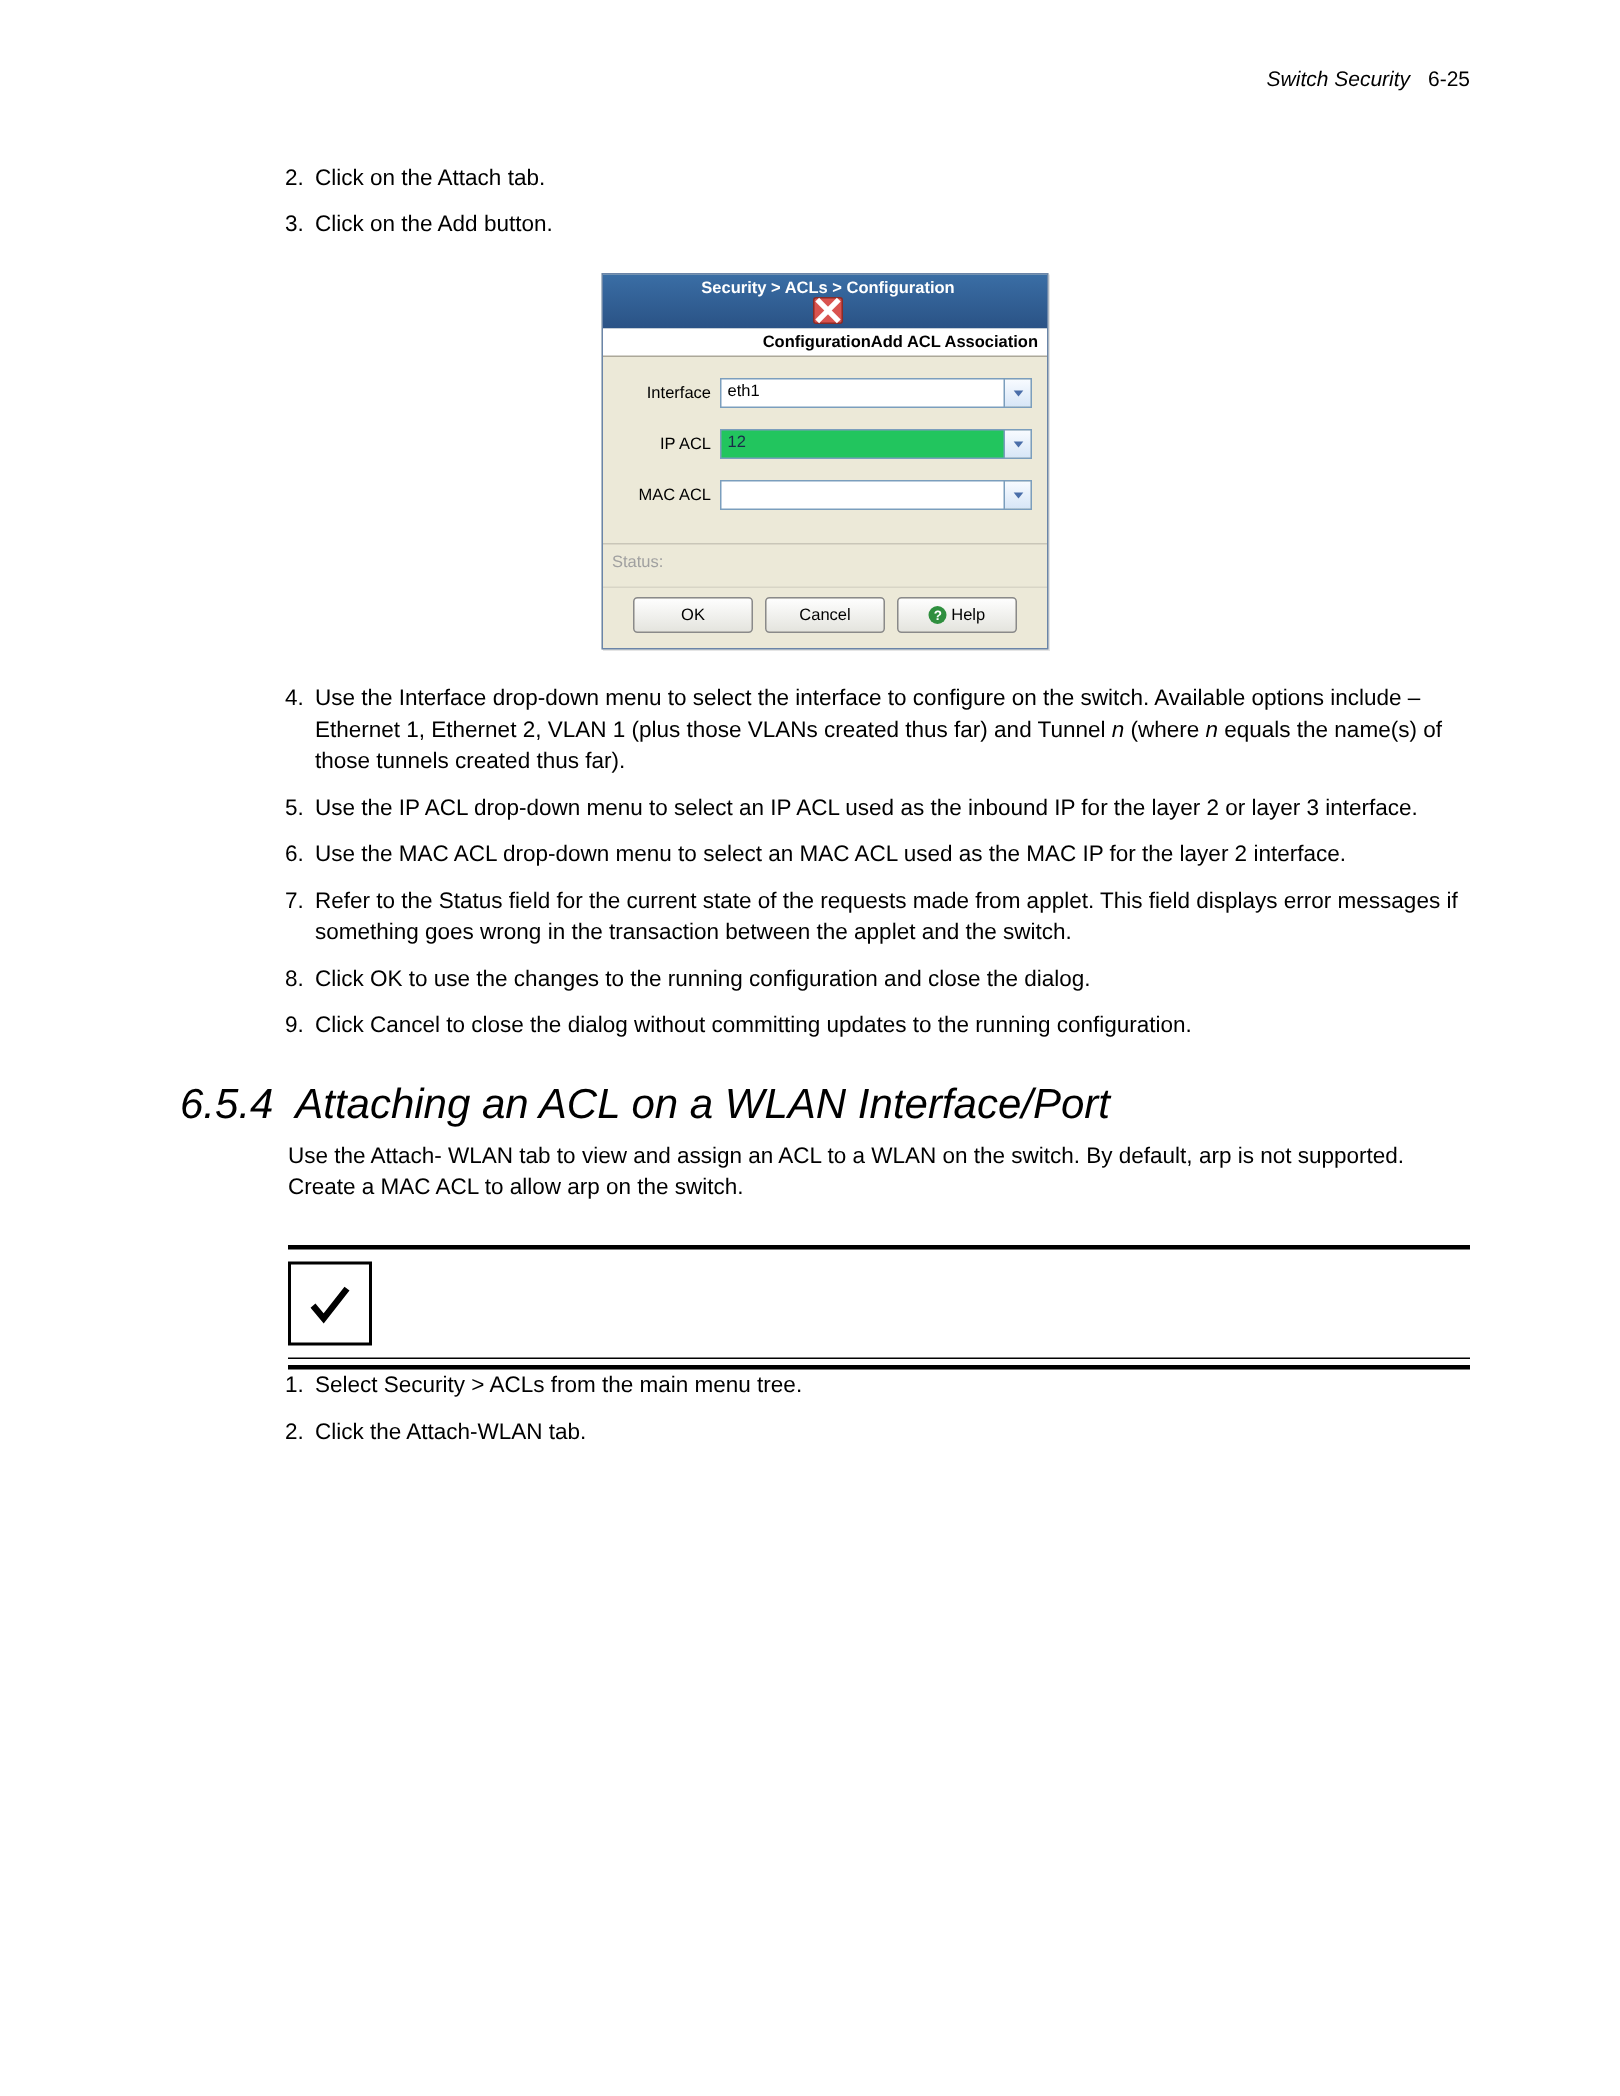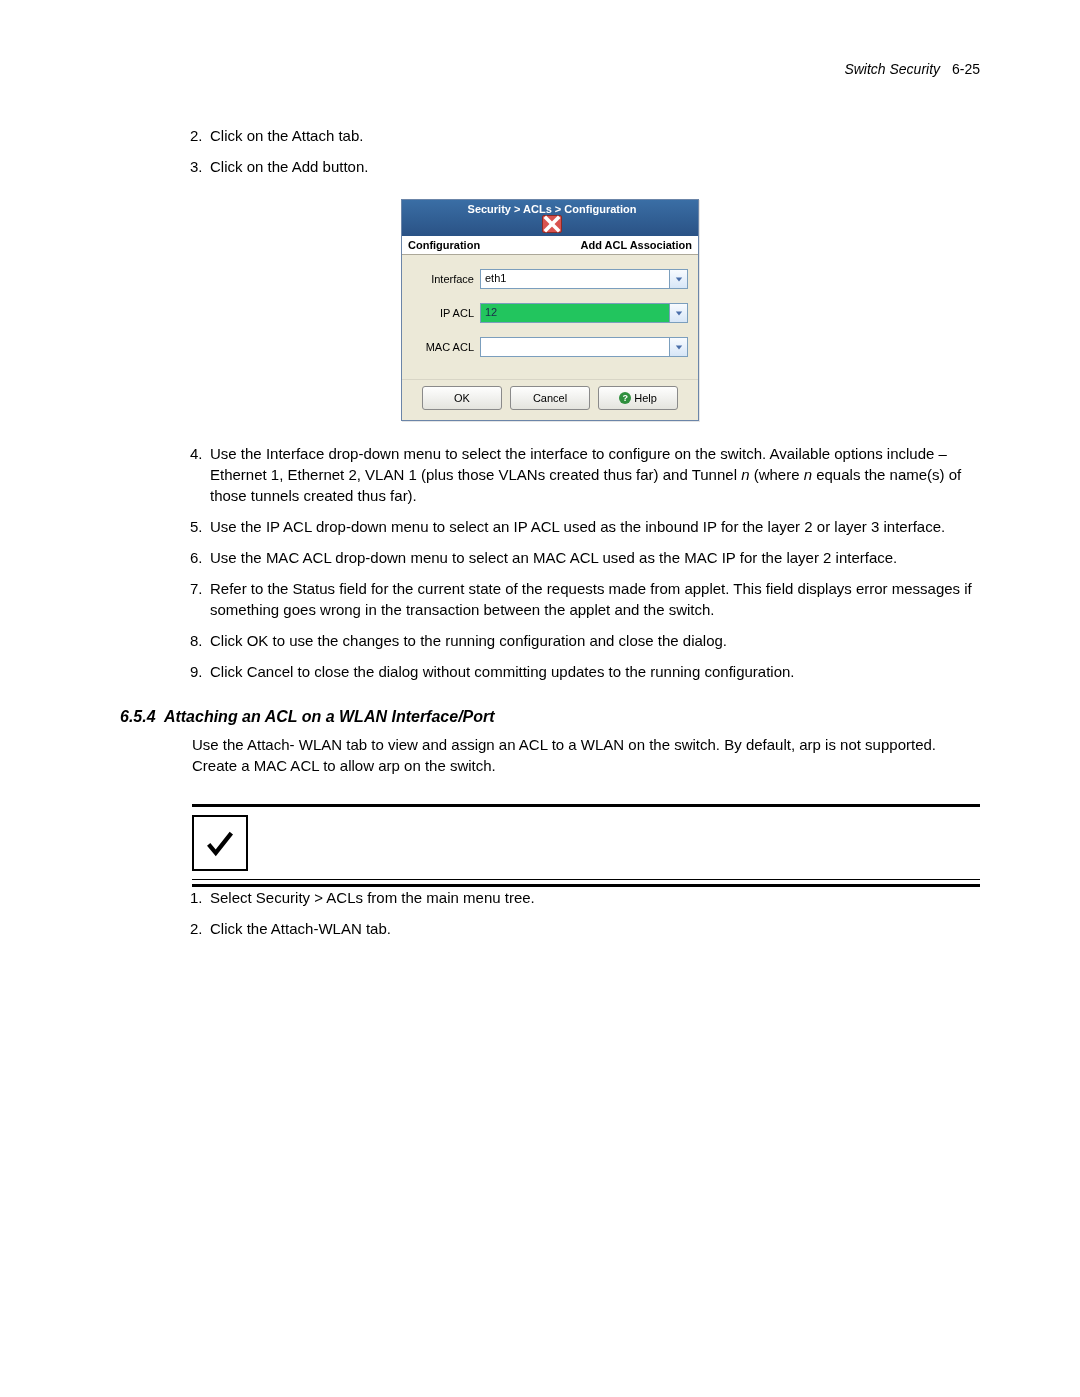--- a/index.html
+++ b/index.html
@@ -8,21 +8,21 @@
     font-family: Arial, Helvetica, sans-serif;
     font-size: 15px;
     color: #000;
     background: #fff;
   }
   .page {
     width: 1080px;
     height: 1397px;
     position: relative;
     box-sizing: border-box;
-    padding: 61px 100px 40px 120px;
+    padding: 44px 100px 40px 120px;
   }
   .header-line {
     text-align: right;
     font-size: 14px;
     margin-bottom: 48px;
   }
   .header-line .chapter { font-style: italic; }
   .header-line .page-num { margin-left: 8px; }
   ol.steps {
     list-style: none;
@@ -72,21 +72,21 @@
     border: 1px solid #8b2b27;
     display: flex; align-items: center; justify-content: center;
     color: #fff; font-weight: bold; font-size: 12px;
     border-radius: 2px;
   }
   .dialog-sub {
     background: #fff;
     border-bottom: 1px solid #aca899;
     padding: 3px 6px;
     display: flex;
-    justify-content: space-between;
+    justify-content: flex-end;
     font-weight: bold;
   }
   .dialog-body {
     padding: 14px 10px 8px 10px;
     background: #ece9d8;
   }
   .row {
     display: flex;
     align-items: center;
     margin-bottom: 14px;
@@ -149,22 +149,22 @@
     padding: 0 8px;
   }
   .help-ico {
     width: 12px; height: 12px; border-radius: 50%;
     background: #2f8f3e; color: #fff; font-size: 9px; font-weight: bold;
     display:flex;align-items:center;justify-content:center;
   }
   
   h2.section {
     font-style: italic;
-    font-weight: bold;
-    font-size: 16px;
+    font-weight: normal;
+    font-size: 28px;
     margin: 26px 0 8px 0;
   }
   p.intro {
     margin: 0 0 28px 72px;
     line-height: 1.4;
   }
   
   .note-block {
     margin: 0 0 0 72px;
     border-top: 3px solid #000;
@@ -244,20 +244,21 @@
           <div class="dd">
             <div class="dd-field"></div>
             <div class="dd-btn">
                 <svg viewBox="0 0 10 10">
                   <polygon points="1,3 9,3 5,8" fill="#4a6ea9"></polygon>
                 </svg>
               </div>
           </div>
         </div>
       </div>
+      <div class="status-row">Status:</div>
       <div class="btn-row">
         <div class="wbtn">
             <span>OK</span>
           </div>
         <div class="wbtn">
             <span>Cancel</span>
           </div>
         <div class="wbtn">
           <span class="help-ico">?</span>
           <span>Help</span>

